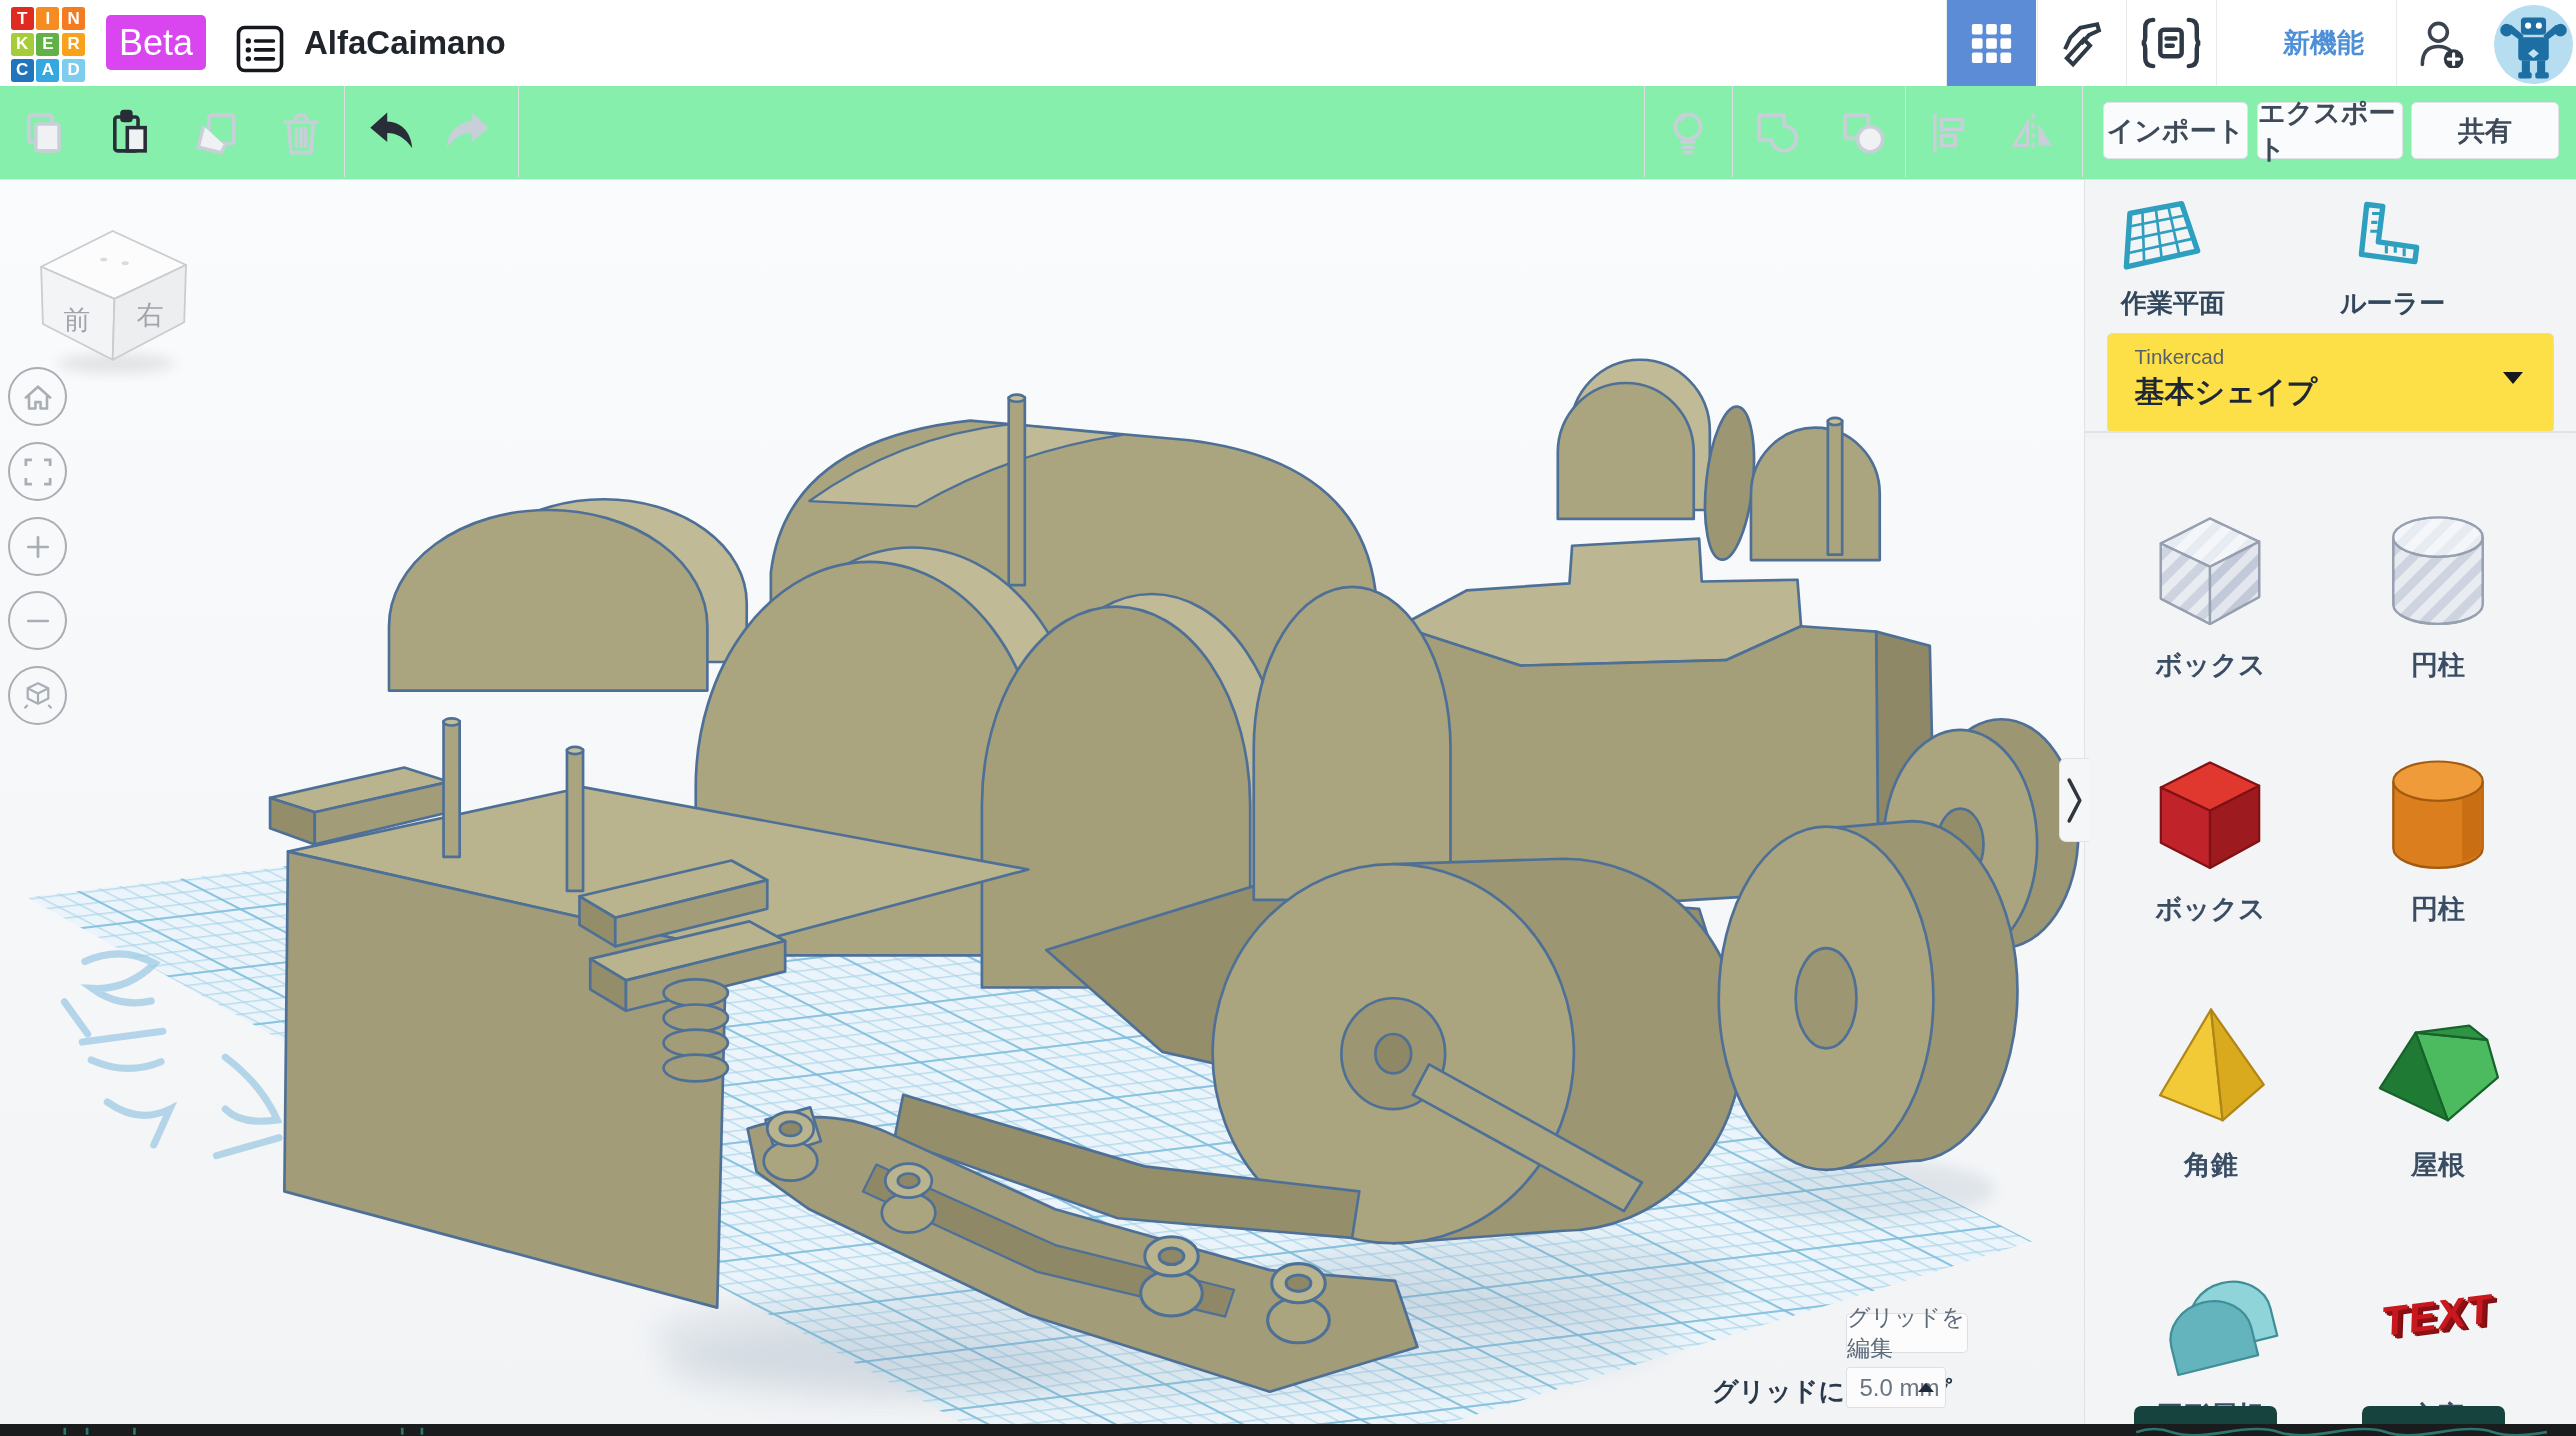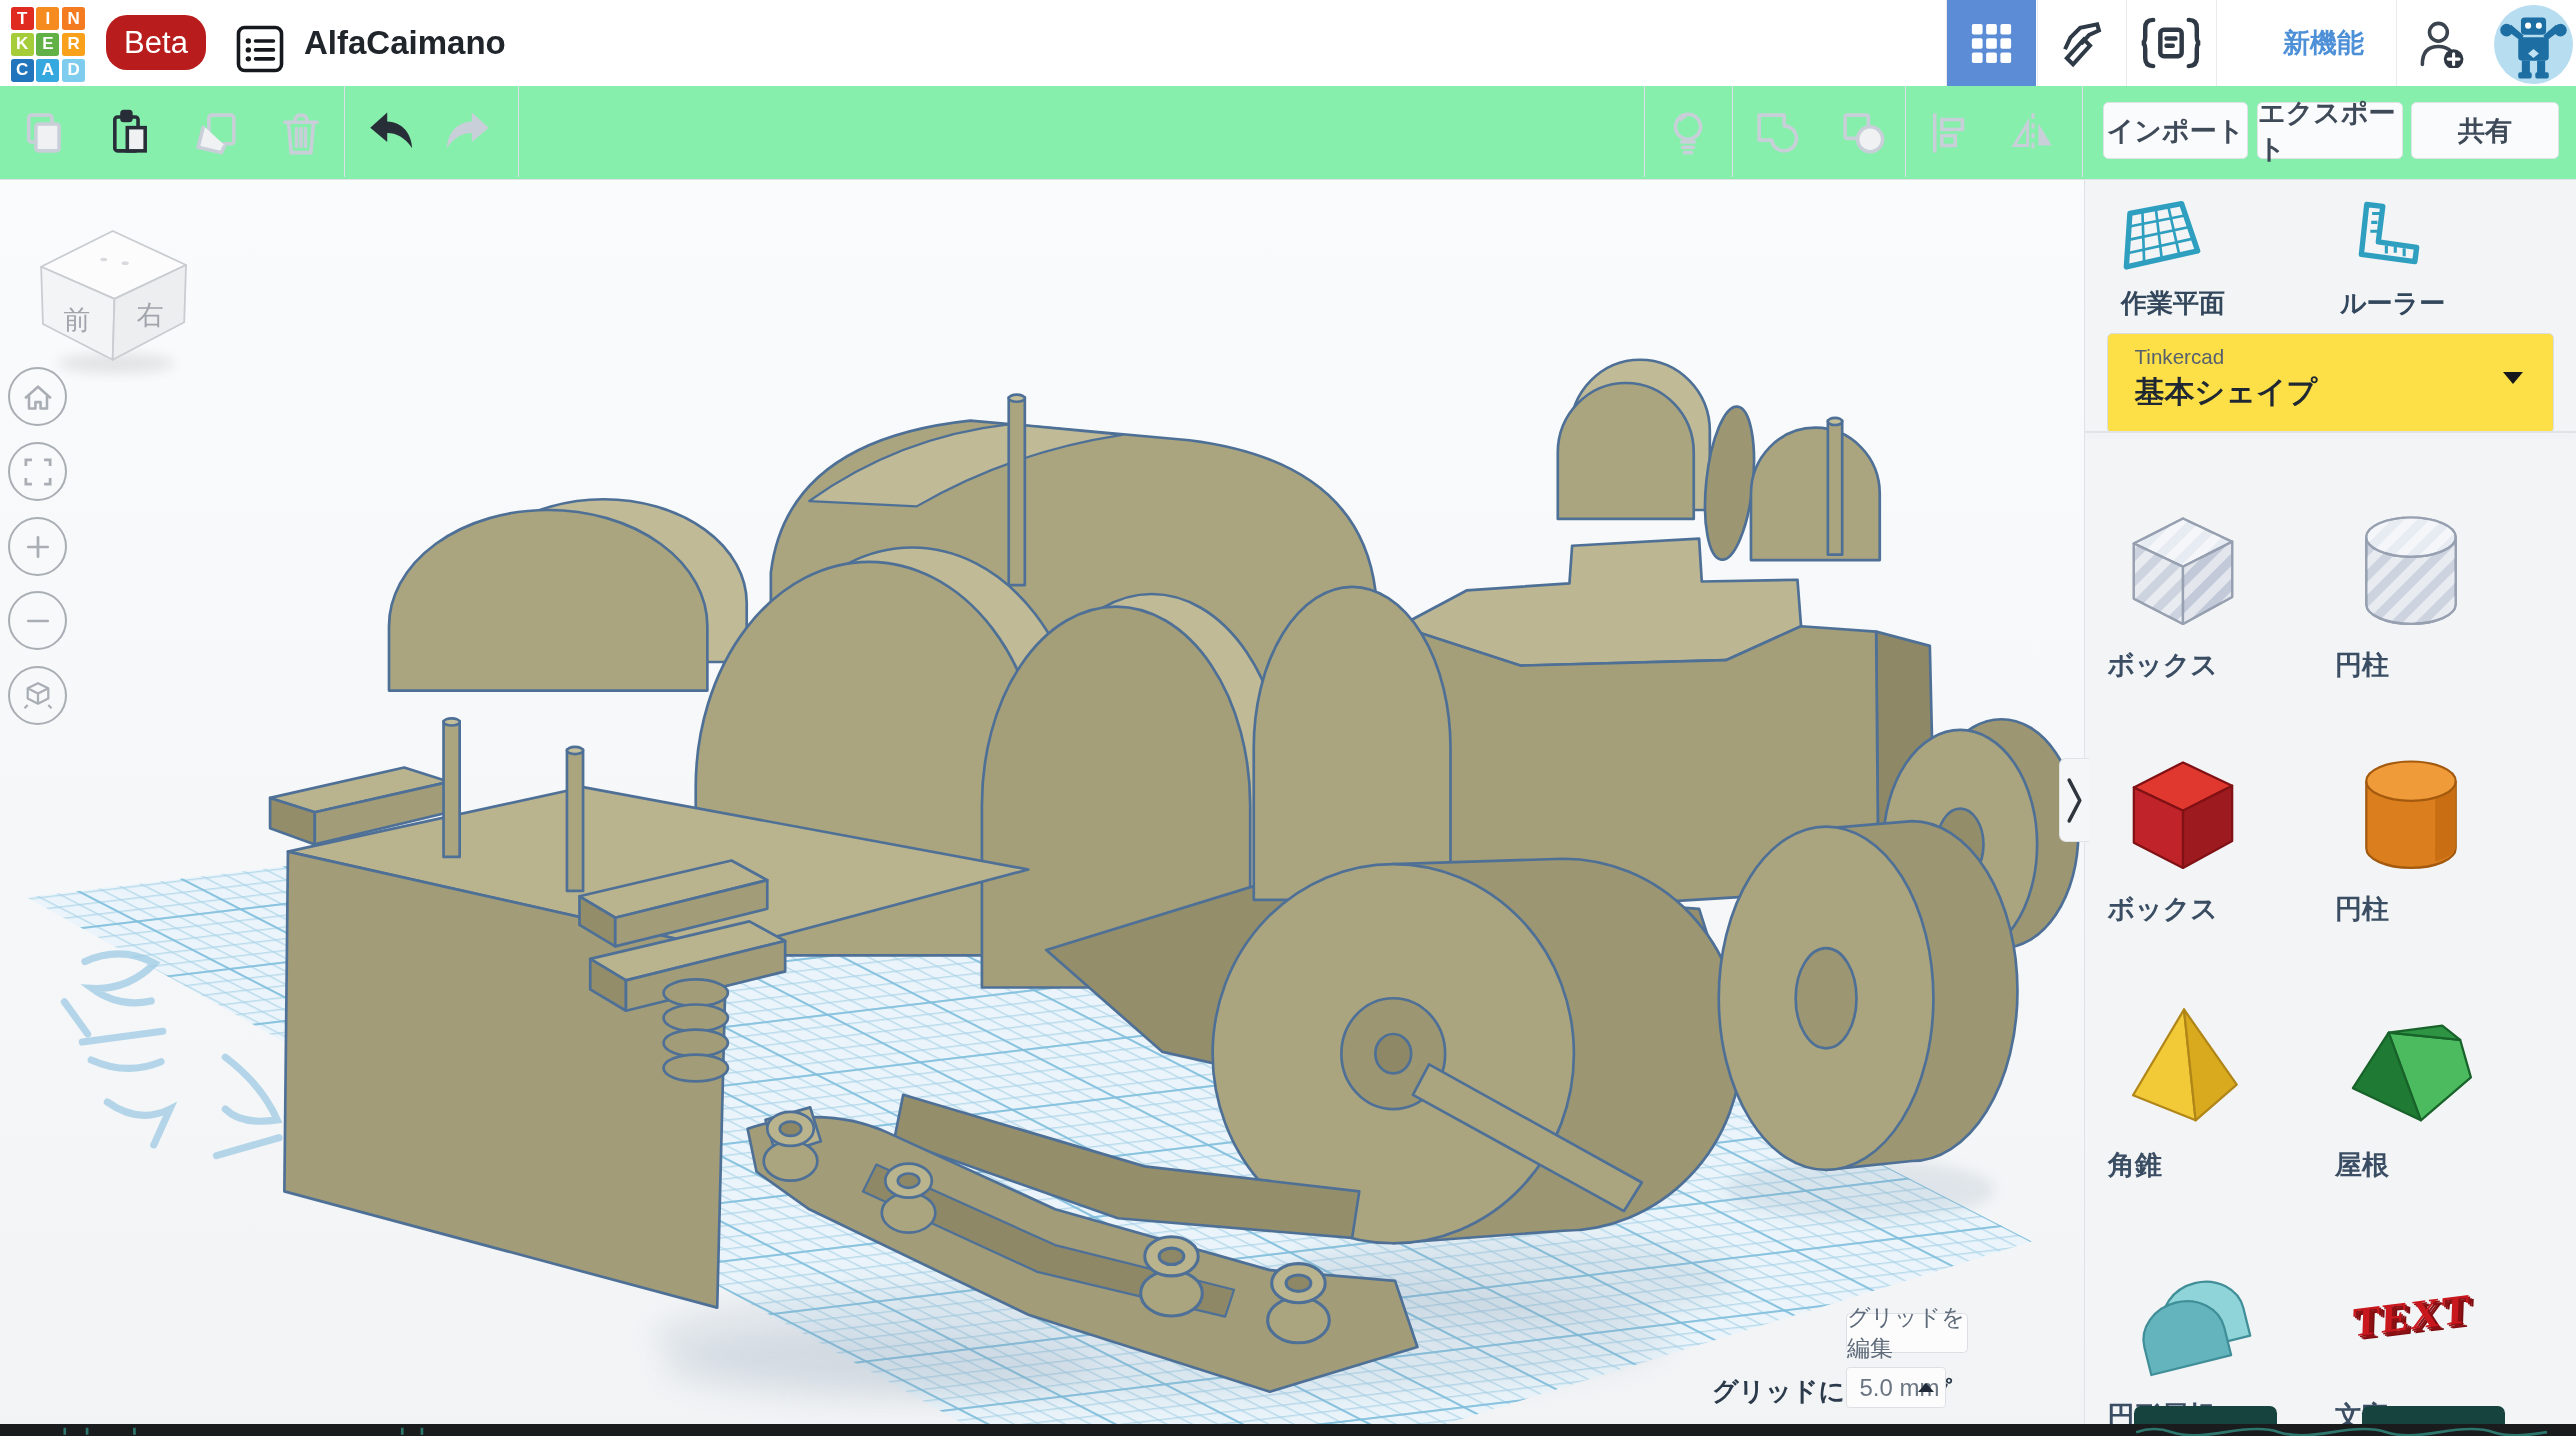--- a/index.html
+++ b/index.html
@@ -8,21 +8,21 @@
     font-family:"Liberation Sans","DejaVu Sans",sans-serif;
     background:#fff;-webkit-font-smoothing:antialiased;
   }
   
   .hdr{position:absolute;left:0;top:0;width:2576px;height:86px;background:#fff;border-bottom:0.9px solid #E7E9EC;z-index:4;}
   .logo{position:absolute;left:10.7px;top:7.2px;width:75px;height:75px;display:grid;grid-template-columns:repeat(3,23px);grid-template-rows:repeat(3,23px);gap:2.7px;}
   .logo span{display:flex;align-items:center;justify-content:center;color:#fff;font-weight:bold;font-size:17px;border-radius:2.7px;}
   .t0{background:#E02B20}.t1{background:#F68B1F}.t2{background:#F47B20}
   .t3{background:#A5CD39}.t4{background:#62B146}.t5{background:#F9A11B}
   .t6{background:#2175BC}.t7{background:#35A8E0}.t8{background:#7FCDEE}
-  .beta{position:absolute;left:106px;top:15px;width:100px;height:55px;background:#b91c1c;border-radius:21px;color:#fff;font-size:31px;display:flex;align-items:center;justify-content:center;}
+  .beta{position:absolute;left:106px;top:15px;width:100px;height:55px;background:#d946ef;border-radius:5px;color:#fff;font-size:36px;display:flex;align-items:center;justify-content:center;}
   .dicon{position:absolute;left:234px;top:23px;width:52px;height:52px;}
   .title{position:absolute;left:304px;top:0;height:86px;display:flex;align-items:center;font-size:33px;font-weight:700;color:#20242B;}
   .hsep{position:absolute;top:0;width:0.9px;height:86px;background:#E8EAED;}
   .htab{position:absolute;top:0;height:86px;display:flex;align-items:center;justify-content:center;}
   .htab.active{background:#5B8CD5;}
   .whatsnew{font-size:27px;font-weight:600;color:#4E90D8;}
   .avatar{position:absolute;left:2494px;top:4.5px;width:79px;height:79px;border-radius:50%;background:#B7DDF0;overflow:hidden;}
   
   .tbar{position:absolute;left:0;top:86px;width:2576px;height:93px;background:#86efac;border-bottom:1.8px solid #DEE1E5;z-index:4;}
   .tico{position:absolute;top:18px;width:57px;height:57px;display:flex;align-items:center;justify-content:center;}
@@ -37,21 +37,21 @@
   .snapcaret{position:absolute;right:10.7px;top:15px;width:0;height:0;border-left:8px solid transparent;border-right:8px solid transparent;border-bottom:9.8px solid #1F2937;}
   
   .panel{position:absolute;left:2084px;top:179px;width:492px;height:1245px;background:#F3F4F6;border-left:1.8px solid #E0E2E6;box-sizing:border-box;z-index:3;}
   .ptool{position:absolute;top:19.7px;width:179px;display:flex;flex-direction:column;align-items:flex-start;}
   .ptool .plabel{margin-top:10.7px;font-size:26px;font-weight:600;color:#33475C;}
   .ddown{position:absolute;left:21.5px;top:154px;width:447px;height:100px;background:#fde047;border:1.8px solid #D9DCE2;border-radius:5.4px;box-sizing:border-box;}
   .ddsrc{position:absolute;left:27px;top:10.7px;font-size:20.6px;color:#57616E;}
   .ddname{position:absolute;left:27px;top:38px;font-size:30px;font-weight:700;color:#1F2733;}
   .ddcaret{position:absolute;right:30px;top:38px;width:0;height:0;border-left:10.7px solid transparent;border-right:10.7px solid transparent;border-top:12.5px solid #16181B;}
   .pdivider{position:absolute;left:0;top:252px;width:100%;height:1.8px;background:#E1E3E7;box-shadow:0 3.6px 6.3px rgba(0,0,0,.05);}
-  .shape{position:absolute;width:206px;display:flex;flex-direction:column;font-family:Liberation Serif, serif;}
+  .shape{position:absolute;width:206px;display:flex;flex-direction:column;align-items:center;}
   .spv{width:152px;height:152px;display:flex;align-items:center;justify-content:center;}
   .slabel{margin-top:7.2px;font-size:27px;font-weight:600;color:#3A4D63;}
   .textprev{font-size:41px;font-weight:800;letter-spacing:1.8px;color:#C9171E;transform:rotate(-7deg) skewX(-9deg);text-shadow:1.8px 1.8px 0 #8C1014,3.6px 3.6px 0 #8C1014,5.4px 4.5px 0 #7A0D10;}
   .peek{position:absolute;top:1227px;width:143px;height:18px;background:#17433F;border-radius:7.2px 7.2px 0 0;}
   
   .ctab{position:absolute;left:2059px;top:758px;width:30px;height:84px;background:#F5F6F7;border:1.8px solid #E0E2E6;border-right:none;border-radius:7.2px 0 0 7.2px;box-sizing:border-box;display:flex;align-items:center;justify-content:center;z-index:5;}
   
   .blackbar{position:absolute;left:0;top:1424px;width:2576px;height:12.5px;background:#1A1B1C;z-index:6;}
 </style>
 </head>

